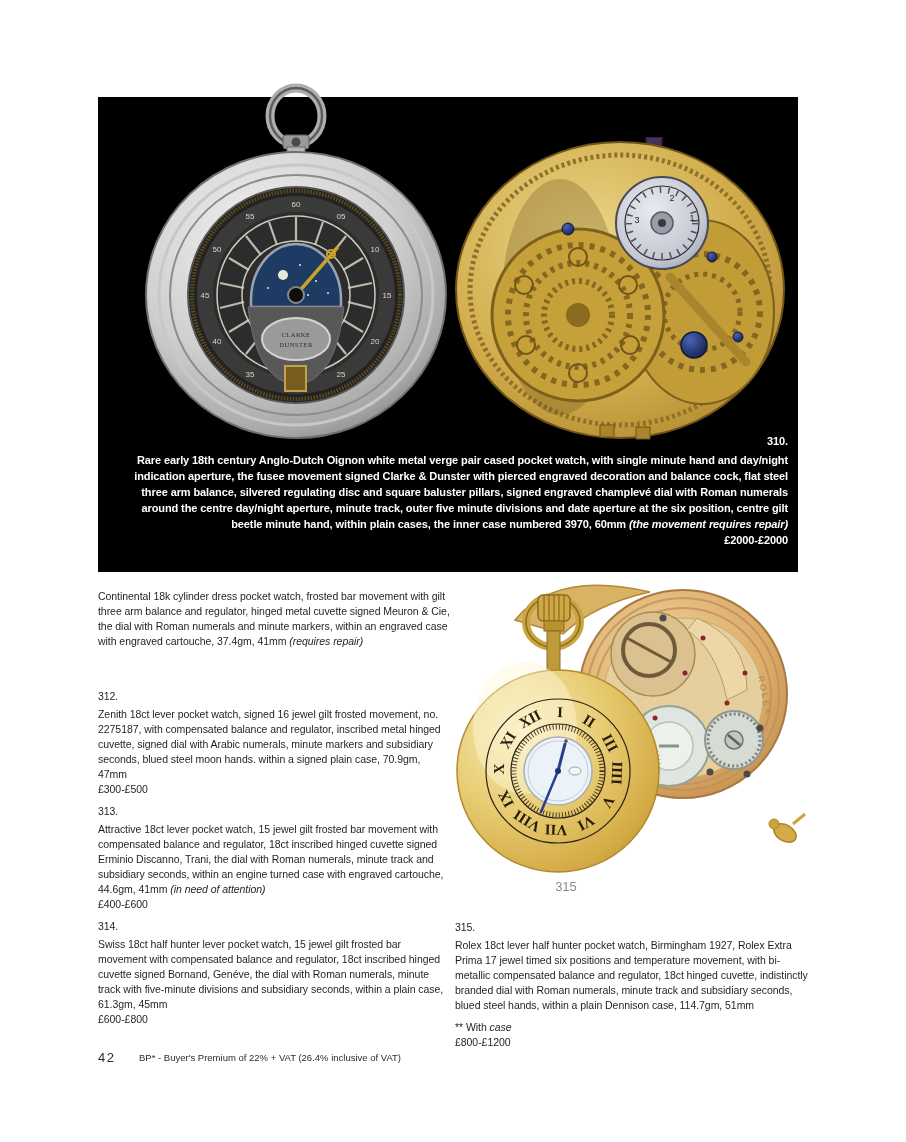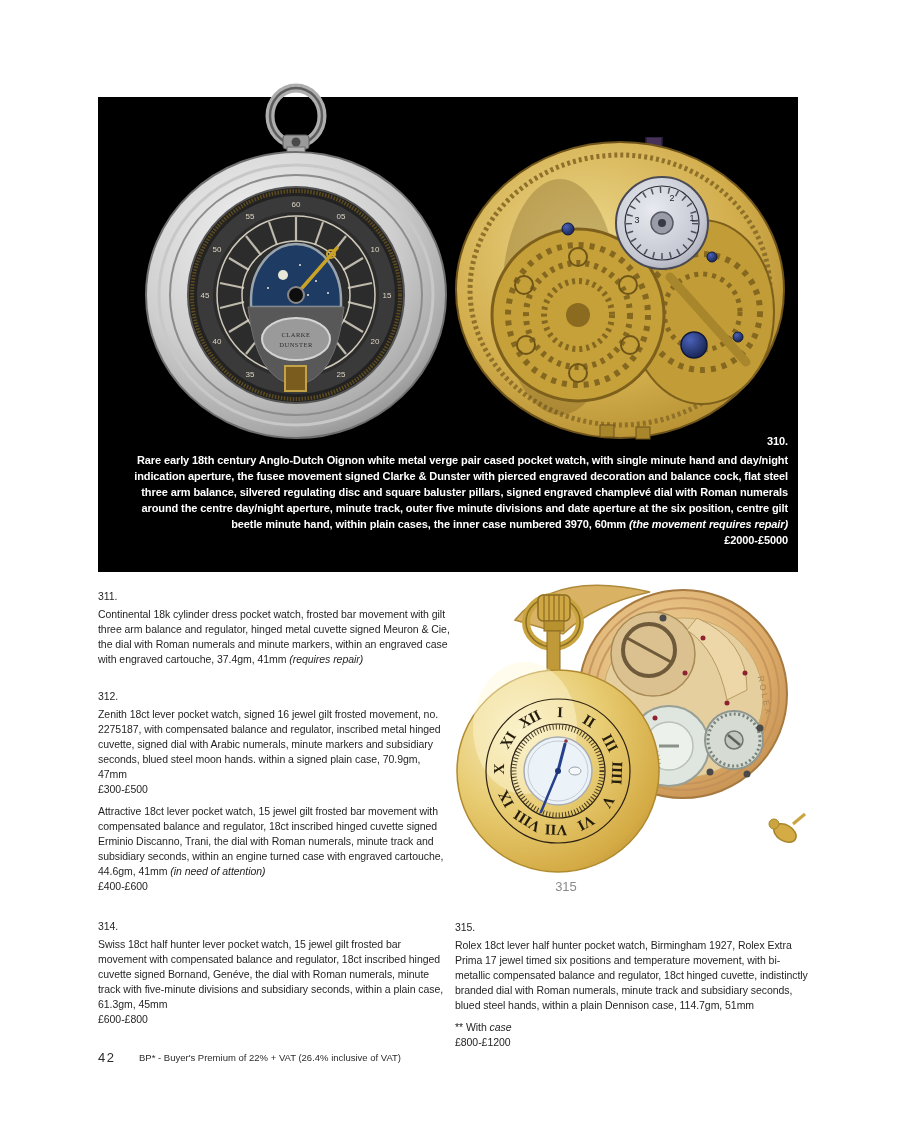--- a/index.html
+++ b/index.html
@@ -189,36 +189,36 @@
       <circle cx="288" cy="200" r="5" fill="url(#gBlueScrew)" stroke="#10183a" stroke-width="1"></circle>
       <circle cx="244" cy="208" r="13" fill="url(#gBlueScrew)" stroke="#10183a" stroke-width="1.5"></circle>
 
       <rect x="150" y="288" width="14" height="12" fill="#a8862c" stroke="#6e531a" stroke-width="1"></rect>
       <rect x="186" y="290" width="14" height="12" fill="#a8862c" stroke="#6e531a" stroke-width="1"></rect>
     </svg>
 
     <div class="lot-featured">
       <div class="lot-num">310.</div>
       <div class="lot-desc"><span>Rare early 18th century Anglo-Dutch Oignon white metal verge pair cased pocket watch, with single minute hand and day/night indication aperture, the fusee movement signed Clarke &amp; Dunster with pierced engraved decoration and balance cock, flat steel three arm balance, silvered regulating disc and square baluster pillars, signed engraved champlevé dial with Roman numerals around the centre day/night aperture, minute track, outer five minute divisions and date aperture at the six position, centre gilt beetle minute hand, within plain cases, the inner case numbered 3970, 60mm </span><em>(the movement requires repair)</em></div>
-      <div class="estimate">£2000-£5000</div>
+      <div class="estimate">£2000-£2000</div>
     </div>
   </div>
 
   <article class="lot-block" id="lot311">
-    <div class="lot-num">311.</div>
     <div class="lot-desc"><span>Continental 18k cylinder dress pocket watch, frosted bar movement with gilt three arm balance and regulator, hinged metal cuvette signed Meuron &amp; Cie, the dial with Roman numerals and minute markers, within an engraved case with engraved cartouche, 37.4gm, 41mm </span><em>(requires repair)</em></div>
   </article>
 
   <article class="lot-block" id="lot312">
     <div class="lot-num">312.</div>
     <div class="lot-desc"><span>Zenith 18ct lever pocket watch, signed 16 jewel gilt frosted movement, no. 2275187, with compensated balance and regulator, inscribed metal hinged cuvette, signed dial with Arabic numerals, minute markers and subsidiary seconds, blued steel moon hands. within a signed plain case, 70.9gm, 47mm</span><em></em></div>
     <div class="estimate">£300-£500</div>
   </article>
 
   <article class="lot-block" id="lot313">
+    <div class="lot-num">313.</div>
     <div class="lot-desc"><span>Attractive 18ct lever pocket watch, 15 jewel gilt frosted bar movement with compensated balance and regulator, 18ct inscribed hinged cuvette signed Erminio Discanno, Trani, the dial with Roman numerals, minute track and subsidiary seconds, within an engine turned case with engraved cartouche, 44.6gm, 41mm </span><em>(in need of attention)</em></div>
     <div class="estimate">£400-£600</div>
   </article>
 
   <article class="lot-block" id="lot314">
     <div class="lot-num">314.</div>
     <div class="lot-desc"><span>Swiss 18ct half hunter lever pocket watch, 15 jewel gilt frosted bar movement with compensated balance and regulator, 18ct inscribed hinged cuvette signed Bornand, Genéve, the dial with Roman numerals, minute track with five-minute divisions and subsidiary seconds, within a plain case, 61.3gm, 45mm</span><em></em></div>
     <div class="estimate">£600-£800</div>
   </article>
 

